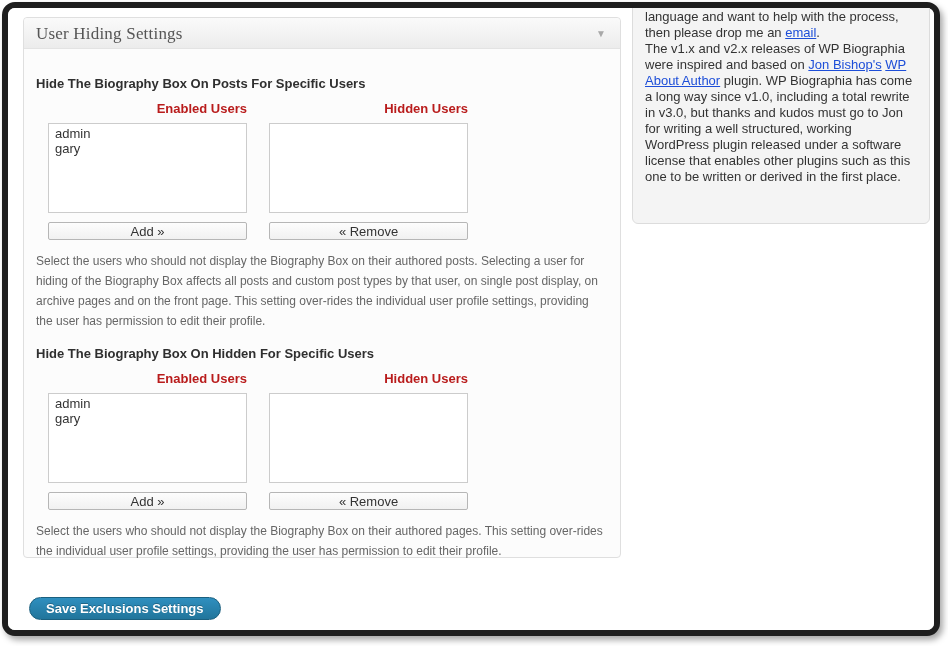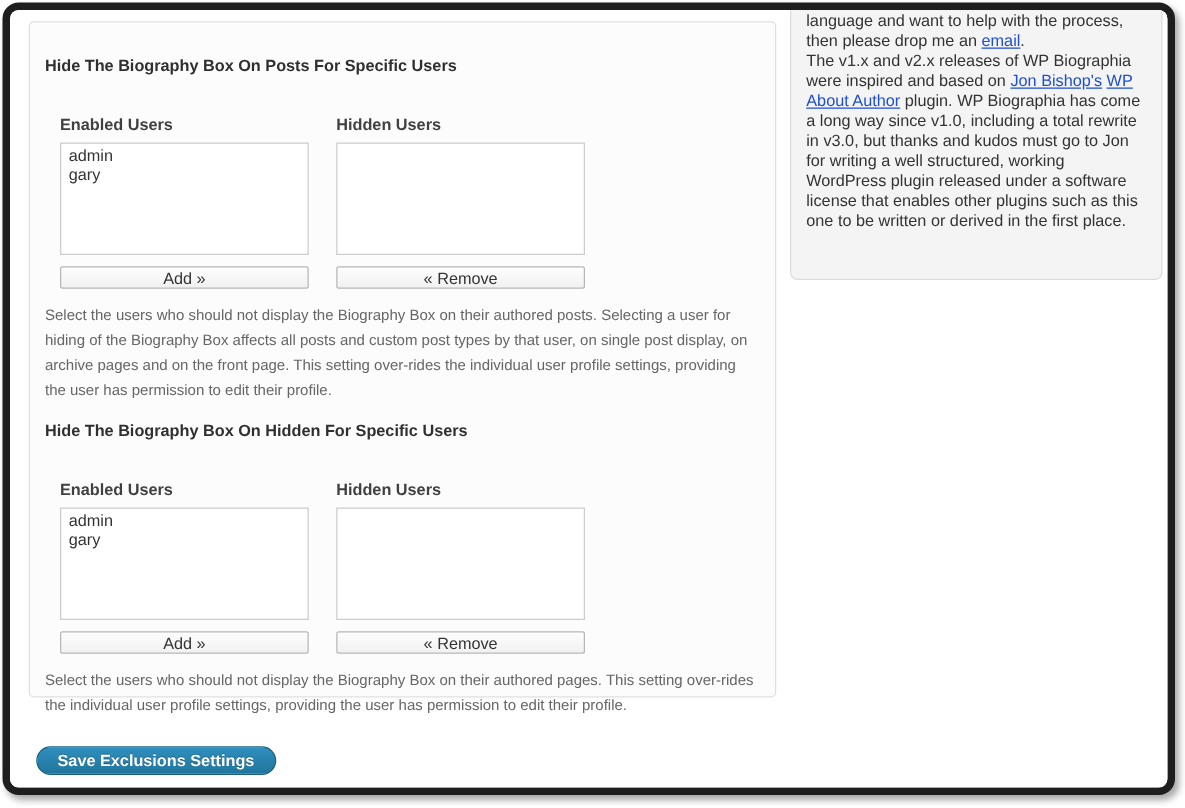--- a/index.html
+++ b/index.html
@@ -22,21 +22,21 @@
                   cursor:pointer; }
   .panel-title { font-family:"Liberation Serif", serif; font-size:17px; color:#555;
                  letter-spacing:.2px; }
   .toggle { position:absolute; right:14px; top:0; color:#a8a8a8; font-size:10px;
             line-height:31px; }
   .panel-body { padding:12px 12px 10px 12px; font-size:13px; color:#333; }
   .intro { font-style:italic; line-height:17px; margin:2px 0 0; max-width:578px; }
   .sec-heading { font-weight:bold; margin:15px 0 10px; color:#2f2f2f; }
   .cols { display:flex; gap:22px; margin-left:12px; width:420px; }
   .col { width:200px; }
-  .col-label { text-align:left; font-weight:bold; margin-bottom:7px; color:#404040;margin-top:22px; }
+  .col-label { text-align:right; font-weight:bold; margin-bottom:7px; color:#b91c1c; }
   .listbox { height:90px; background:#fff; border:1px solid #ccc; padding:2px 0;
              overflow:hidden; }
   .opt { padding:0 6px; line-height:15px; font-size:13px; color:#333; cursor:default; }
   .xfer-btn { display:block; width:100%; margin-top:9px; height:18px; line-height:15px;
               font-size:13px; color:#333; 
               background:linear-gradient(#fdfdfd,#f1f1f1); border:1px solid #b6b6b6;
               border-radius:2px; cursor:pointer; font-family:"Liberation Sans",sans-serif; }
   .desc { font-size:12px; color:#666; line-height:20px; margin:11px 0 0; max-width:585px; }
 
   
@@ -55,20 +55,24 @@
               font-family:"Liberation Sans",sans-serif; }
 </style>
 </head>
 <body>
 
 <div class="stage">
   <div class="frame">
     <div class="page">
 
       <div class="panel">
+        <div class="panel-header">
+          <span class="panel-title">User Hiding Settings</span>
+          <span class="toggle">▼</span>
+        </div>
 
         <div class="panel-body">
 
           <div class="sec-heading">Hide The Biography Box On Posts For Specific Users</div>
           <div class="cols">
             <div class="col">
               <div class="col-label">Enabled Users</div>
               <div class="listbox">
                 <div class="opt">admin</div>
                 <div class="opt">gary</div>

